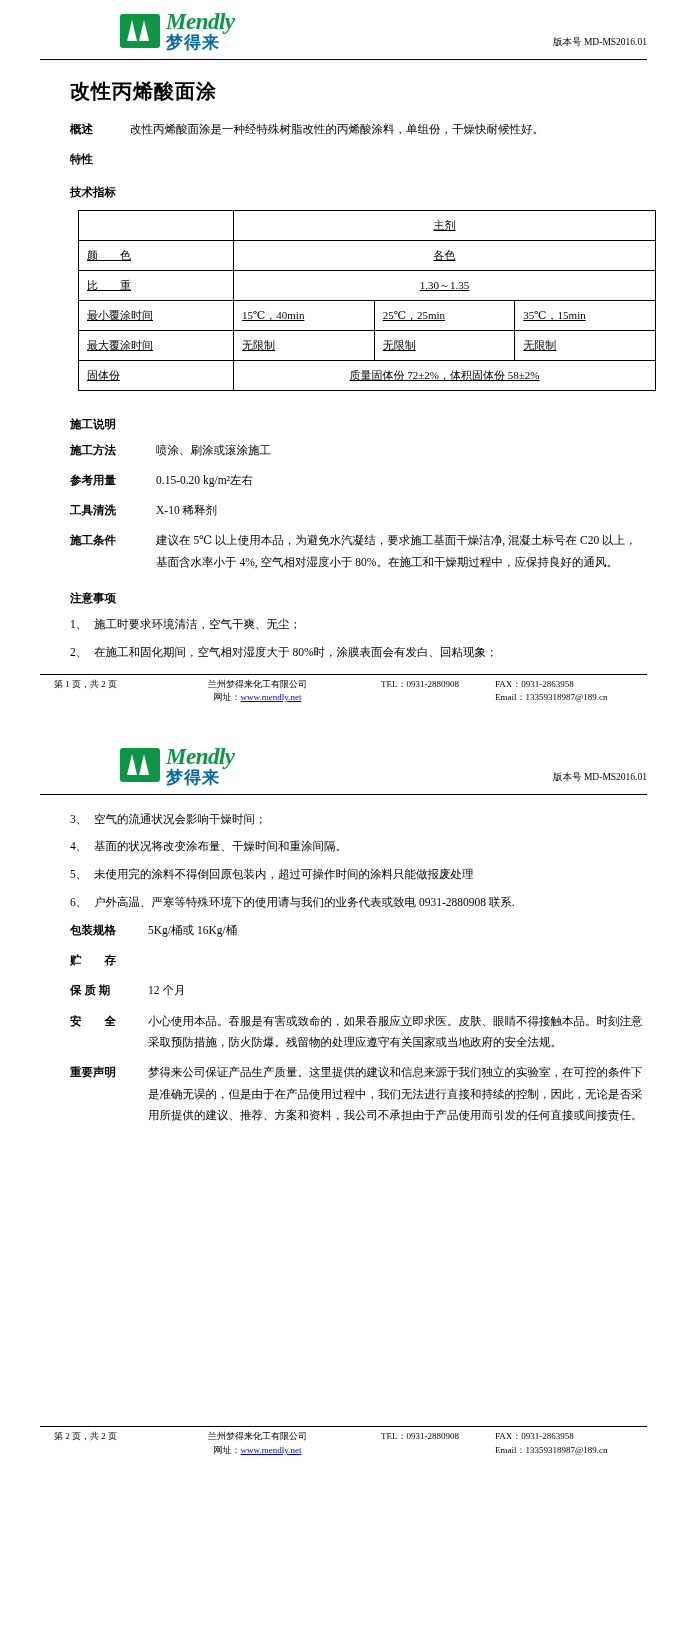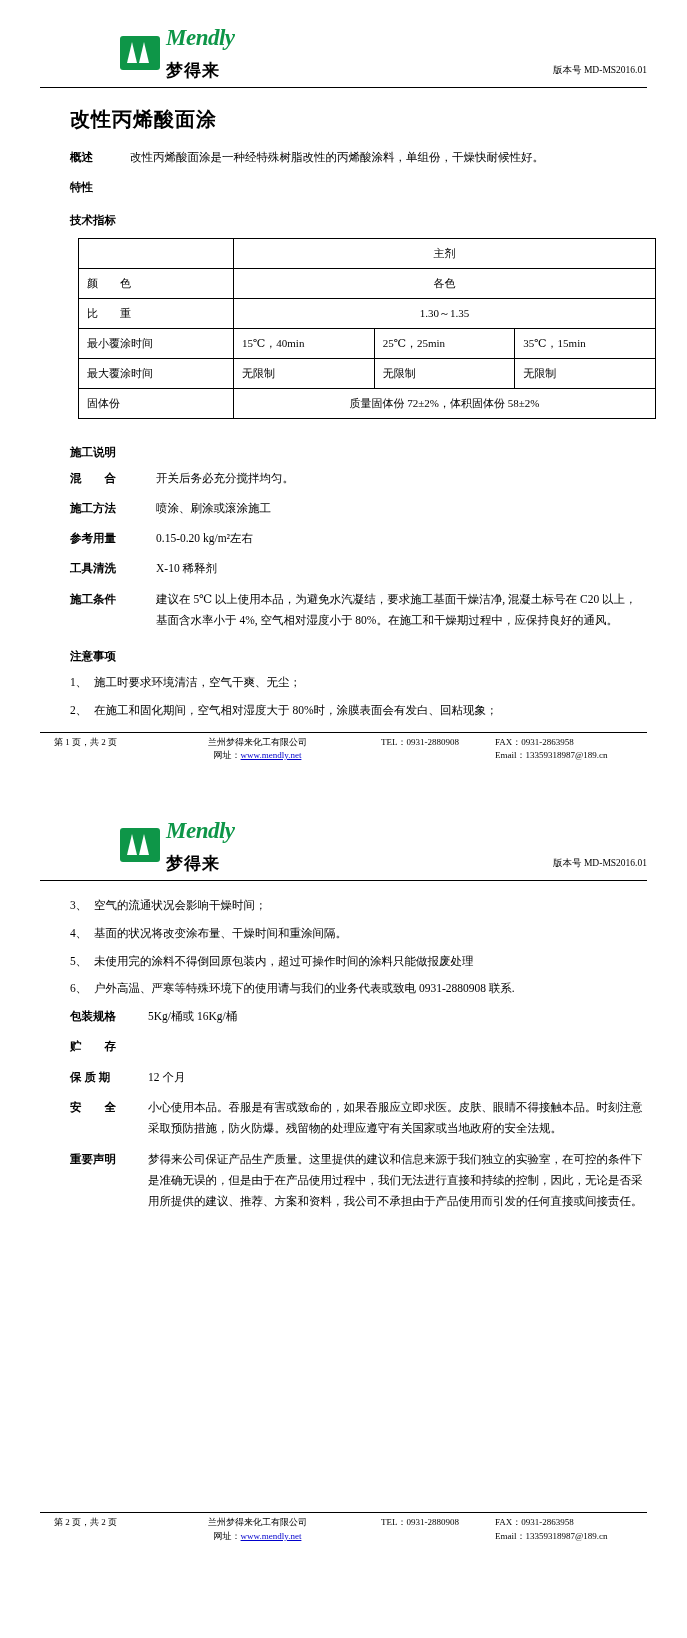--- a/index.html
+++ b/index.html
@@ -8,21 +8,21 @@
     background: #ffffff;
   }
   body {
     width: 687px;
     font-family: "Liberation Serif", "DejaVu Serif", serif;
     color: #000;
   }
   .page {
     width: 687px;
     box-sizing: border-box;
-    padding: 16px 0 0 0;
+    padding: 0 0 0 0;
     position: relative;
   }
   .page-inner {
     padding: 0 40px;
   }
   
   .doc-header {
     display: flex;
     align-items: flex-end;
     justify-content: space-between;
@@ -66,23 +66,23 @@
     font-family: "Liberation Serif", serif;
     font-size: 23px;
     font-weight: bold;
     font-style: italic;
     color: #0e9648;
     letter-spacing: -0.5px;
   }
   .logo-cn {
     font-size: 17px;
     font-weight: bold;
-    color: #000000;
+    color: #0369a1;
     letter-spacing: 1px;
-    margin-top: 13px;
+    margin-top: 1px;
   }
   .version-no {
     font-size: 9.5px;
     color: #000;
     padding-bottom: 2px;
     white-space: nowrap;
   }
   .hr-top {
     border: none;
     border-top: 1px solid #000;
@@ -119,20 +119,21 @@
     font-weight: bold;
     font-size: 11.5px;
     margin: 14px 0 8px 30px;
   }
   
   table.spec {
     border-collapse: collapse;
     margin: 10px 0 0 38px;
     width: 578px;
     font-size: 11px;
+    text-decoration: underline;
   }
   table.spec td {
     border: 1px solid #000;
     padding: 6px 8px;
     height: 17px;
   }
   table.spec td.label {
     width: 138px;
     white-space: nowrap;
   }
@@ -255,24 +256,20 @@
         </tr>
         <tr>
           <td class="label">固体份</td>
           <td class="ctr" colspan="3">质量固体份 72±2%，体积固体份 58±2%</td>
         </tr>
       </tbody>
     </table>
 
     <div class="sec-head" style="margin-top:26px;">施工说明</div>
 
-    <div class="sec-row">
-      <div class="sec-label w-lg">混　　合</div>
-      <div class="sec-body">开关后务必充分搅拌均匀。</div>
-    </div>
     <div class="sec-row">
       <div class="sec-label w-lg">施工方法</div>
       <div class="sec-body">喷涂、刷涂或滚涂施工</div>
     </div>
     <div class="sec-row">
       <div class="sec-label w-lg">参考用量</div>
       <div class="sec-body">0.15-0.20 kg/m²左右</div>
     </div>
     <div class="sec-row">
       <div class="sec-label w-lg">工具清洗</div>

